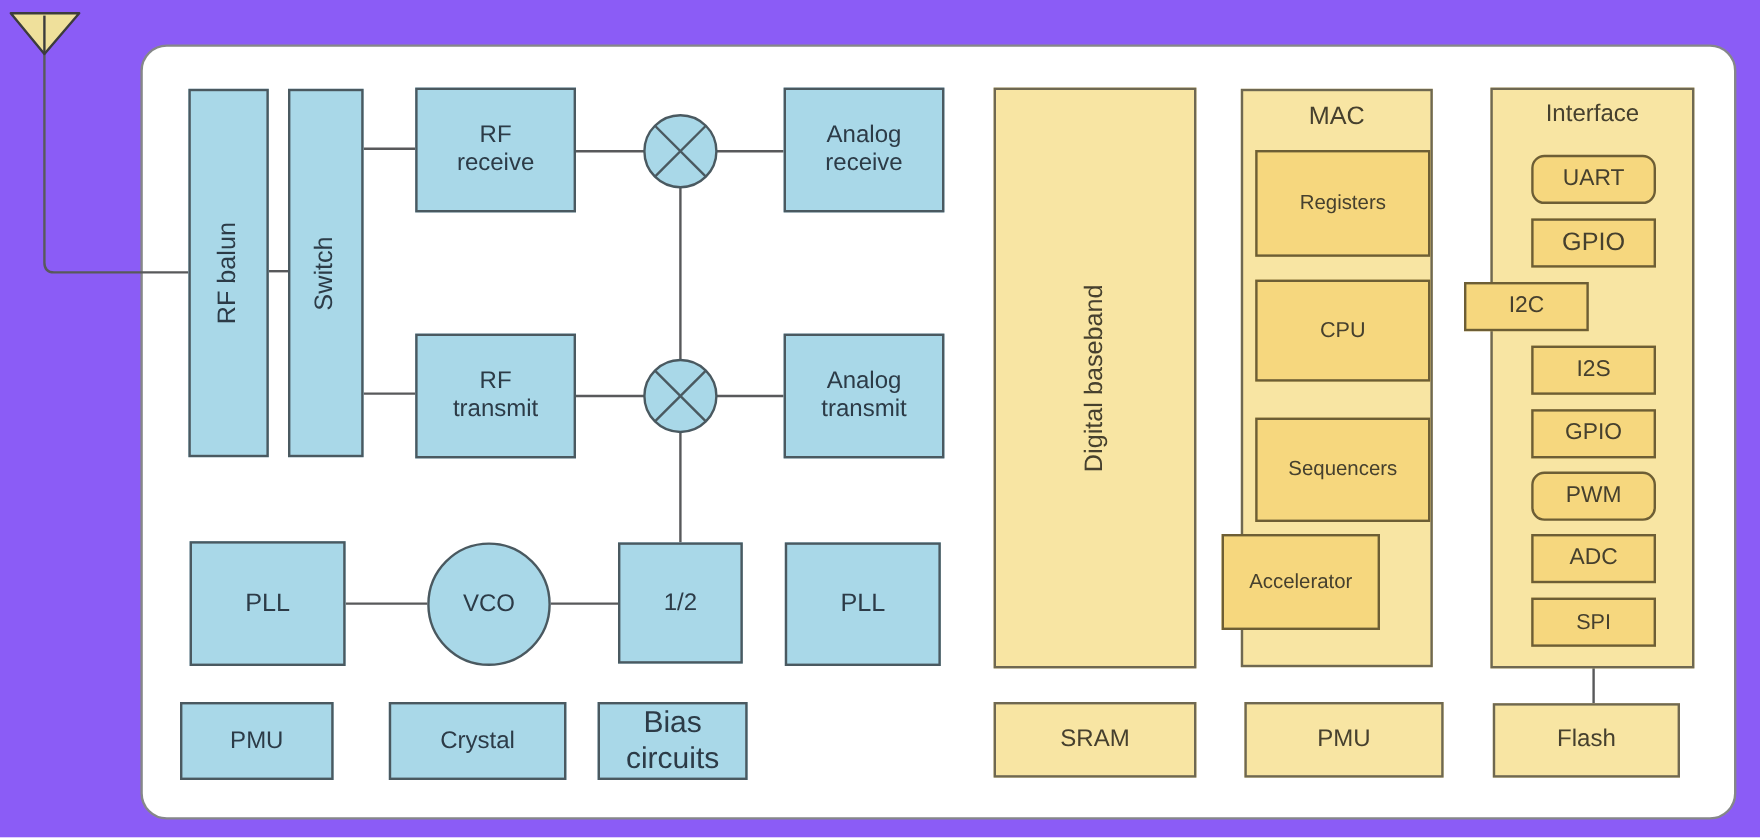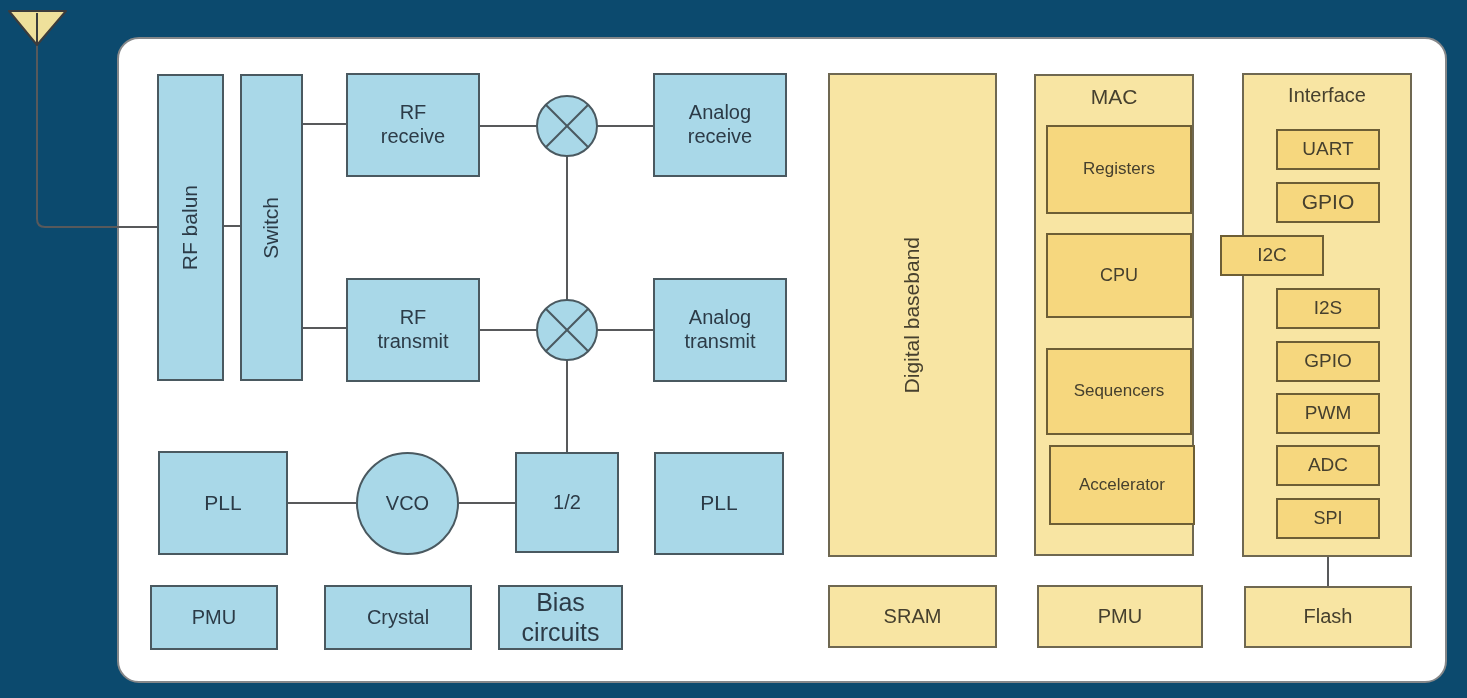--- a/index.html
+++ b/index.html
@@ -1,17 +1,17 @@
 <!DOCTYPE html>
 <html><head>
 <meta charset="utf-8">
 <style>
   html,body{margin:0;padding:0;background:#ffffff;}
   #stage{
-    position:relative;width:1467px;height:698px;background:#0c4a6e;overflow:hidden;
+    position:relative;width:1467px;height:698px;background:#8b5cf6;overflow:hidden;
     font-family:"Liberation Sans","DejaVu Sans",sans-serif;
   }
   #chip-outline{
     position:absolute;border:2px solid #858789;border-radius:22px;background:#ffffff;
   }
   #wires{position:absolute;left:0;top:0;pointer-events:none;}
   .blk{
     position:absolute;box-sizing:border-box;border:2px solid;
     display:flex;align-items:center;justify-content:center;
     text-align:center;line-height:1.18;white-space:pre-line;
@@ -72,27 +72,27 @@
       <div class="blk fill-blue" style="left: 158px; top: 451px; width: 130px; height: 104px; font-size: 21px;"><span>PLL</span></div>
       <div class="blk fill-blue shape-circle" style="left: 356px; top: 452px; width: 103px; height: 103px; font-size: 20px;"><span>VCO</span></div>
       <div class="blk fill-blue" style="left: 515px; top: 452px; width: 104px; height: 101px; font-size: 20px; text-align: right;"><span>1/2</span></div>
       <div class="blk fill-blue" style="left: 654px; top: 452px; width: 130px; height: 103px; font-size: 21px;"><span>PLL</span></div>
       <div class="blk fill-blue" style="left: 150px; top: 585px; width: 128px; height: 65px; font-size: 20px;"><span>PMU</span></div>
       <div class="blk fill-blue" style="left: 324px; top: 585px; width: 148px; height: 65px; font-size: 20px;"><span>Crystal</span></div>
       <div class="blk fill-blue" style="left: 498px; top: 585px; width: 125px; height: 65px; font-size: 25px;"><span>Bias circuits</span></div>
       <div class="blk fill-yl txt-vertical" style="left: 828px; top: 73px; width: 169px; height: 484px; font-size: 21px;"><span>Digital baseband</span></div>
       <div class="blk fill-yl" style="left: 828px; top: 585px; width: 169px; height: 63px; font-size: 20px;"><span>SRAM</span></div>
       <div class="blk fill-yl" style="left: 1037px; top: 585px; width: 166px; height: 63px; font-size: 20px;"><span>PMU</span></div>
-      <div class="blk fill-yl" style="left: 1244px; top: 586px; width: 168px; height: 62px; font-size: 20px;"><span>Flash</span></div>
+      <div class="blk fill-yl" style="left: 1244px; top: 586px; width: 156px; height: 62px; font-size: 20px;"><span>Flash</span></div>
       <div class="blk fill-yd" style="left: 1046px; top: 125px; width: 146px; height: 89px; font-size: 17px;"><span>Registers</span></div>
       <div class="blk fill-yd" style="left: 1046px; top: 233px; width: 146px; height: 85px; font-size: 18px;"><span>CPU</span></div>
       <div class="blk fill-yd" style="left: 1046px; top: 338px; width: 146px; height: 87px; font-size: 17px; margin-top: 10px;"><span>Sequencers</span></div>
-      <div class="blk fill-yd" style="left: 1049px; top: 445px; width: 146px; height: 80px; font-size: 17px;"><span>Accelerator</span></div>
-      <div class="blk fill-yd" style="left: 1276px; top: 129px; width: 104px; height: 41px; font-size: 19px;"><span>UART</span></div>
+      <div class="blk fill-yd" style="left: 1018px; top: 445px; width: 132px; height: 80px; font-size: 17px;"><span>Accelerator</span></div>
+      <div class="blk fill-yd" style="left: 1276px; top: 129px; width: 104px; height: 41px; font-size: 19px; border-radius: 11px;"><span>UART</span></div>
       <div class="blk fill-yd" style="left: 1276px; top: 182px; width: 104px; height: 41px; font-size: 21px;"><span>GPIO</span></div>
       <div class="blk fill-yd" style="left: 1220px; top: 235px; width: 104px; height: 41px; font-size: 19px;"><span>I2C</span></div>
       <div class="blk fill-yd" style="left: 1276px; top: 288px; width: 104px; height: 41px; font-size: 19px;"><span>I2S</span></div>
       <div class="blk fill-yd" style="left: 1276px; top: 341px; width: 104px; height: 41px; font-size: 19px;"><span>GPIO</span></div>
-      <div class="blk fill-yd" style="left: 1276px; top: 393px; width: 104px; height: 41px; font-size: 19px;"><span>PWM</span></div>
+      <div class="blk fill-yd" style="left: 1276px; top: 393px; width: 104px; height: 41px; font-size: 19px; border-radius: 11px;"><span>PWM</span></div>
       <div class="blk fill-yd" style="left: 1276px; top: 445px; width: 104px; height: 41px; font-size: 19px;"><span>ADC</span></div>
       <div class="blk fill-yd" style="left: 1276px; top: 498px; width: 104px; height: 41px; font-size: 18px;"><span>SPI</span></div>
     </div>
 </div>
 
 </body></html>

